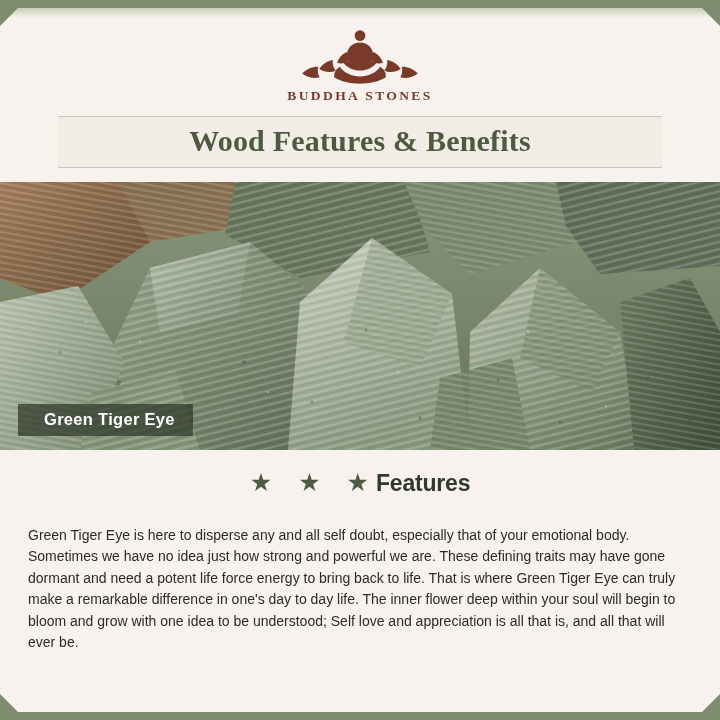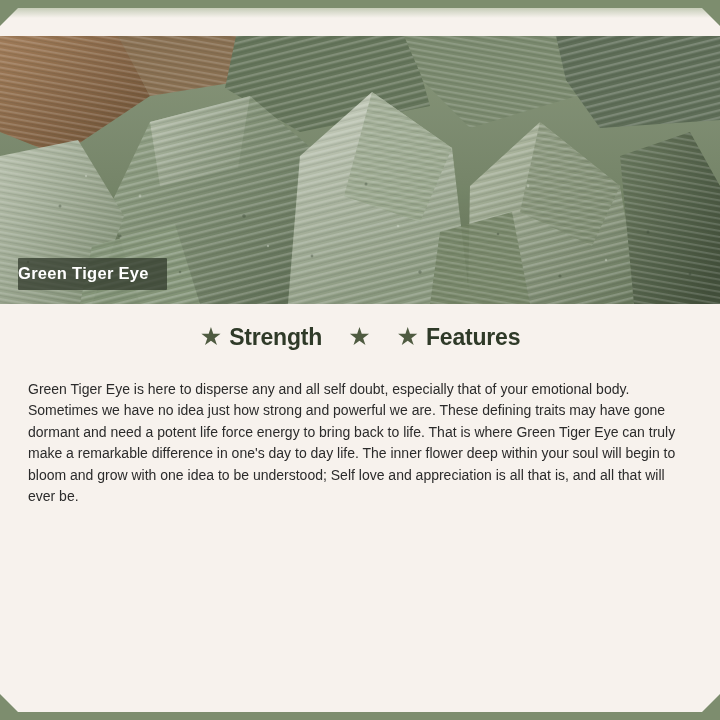--- a/index.html
+++ b/index.html
@@ -130,21 +130,21 @@
 
   .hero-label {
     position: absolute;
     left: 18px;
     bottom: 14px;
     background: rgba(46,54,40,0.72);
     color: #ffffff;
     font-size: 16.5px;
     font-weight: 700;
     letter-spacing: .3px;
-    padding: 6px 18px 7px 0;
+    padding: 6px 18px 7px 26px;
     border-radius: 1px;
   }
 
   
   .content {
     position: relative;
     background: #f7f2ed;
     padding: 0 26px;
     z-index: 6;
   }
@@ -190,21 +190,50 @@
 
   <div class="edge-top"></div>
   <div class="edge-top-inner"></div>
   <div class="edge-bottom"></div>
   <div class="corner corner-tl"></div>
   <div class="corner corner-tr"></div>
   <div class="corner corner-bl"></div>
   <div class="corner corner-br"></div>
 
   <div class="header">
-
+    <div class="logo-wrap">
+      <span class="logo-mark">
+        <svg class="logo-mark" viewBox="0 0 260 140" xmlns="http://www.w3.org/2000/svg">
+          <g fill="#7a3a2a">
+
+            <circle cx="130" cy="28" r="11"></circle>
+
+            <path d="M130 42c-16 0-27 12-27 26 0 9 5 17 13 22h28c8-5 13-13 13-22 0-14-11-26-27-26z"></path>
+
+            <path d="M103 62c-10 4-17 12-20 22 8 3 17 1 24-4z"></path>
+            <path d="M157 62c10 4 17 12 20 22-8 3-17 1-24-4z"></path>
+
+            <path d="M130 100c-14 0-27-6-34-16 10-5 25-4 34 5 9-9 24-10 34-5-7 10-20 16-34 16z"></path>
+
+            <path d="M130 112c-17 0-33-8-42-20-9 6-12 14-11 22 13 9 33 13 53 13s40-4 53-13c1-8-2-16-11-22-9 12-25 20-42 20z"></path>
+
+            <path d="M74 78c-12 2-22 9-28 19 11 7 24 8 34 3-5-6-7-14-6-22z"></path>
+            <path d="M44 92c-13 0-25 5-33 14 10 8 24 11 36 8-4-7-5-15-3-22z"></path>
+
+            <path d="M186 78c12 2 22 9 28 19-11 7-24 8-34 3 5-6 7-14 6-22z"></path>
+            <path d="M216 92c13 0 25 5 33 14-10 8-24 11-36 8 4-7 5-15 3-22z"></path>
+          </g>
+        </svg>
+      </span>
+      <div class="brand-name">BUDDHA STONES</div>
+    </div>
+
+    <div class="title-band">
+      <div class="title">Wood Features &amp; Benefits</div>
+    </div>
   </div>
 
   <div class="hero">
     <svg width="720" height="268" viewBox="0 0 720 268" xmlns="http://www.w3.org/2000/svg">
       <defs>
         <linearGradient id="bg" x1="0" y1="0" x2="0" y2="1">
           <stop offset="0%" stop-color="#8d9b80"></stop>
           <stop offset="55%" stop-color="#7b8a6d"></stop>
           <stop offset="100%" stop-color="#5f6e55"></stop>
         </linearGradient>
@@ -311,21 +340,20 @@
     </svg>
 
     <div class="hero-label">Green Tiger Eye</div>
   </div>
 
   <div class="content">
 
     <div class="benefits">
       <div class="benefit">
         <span class="star">★</span>
-        <span class="label">Strength</span>
       </div>
       <div class="benefit">
         <span class="star">★</span>
       </div>
       <div class="benefit">
         <span class="star">★</span>
         <span class="label">Features</span>
       </div>
     </div>
 

